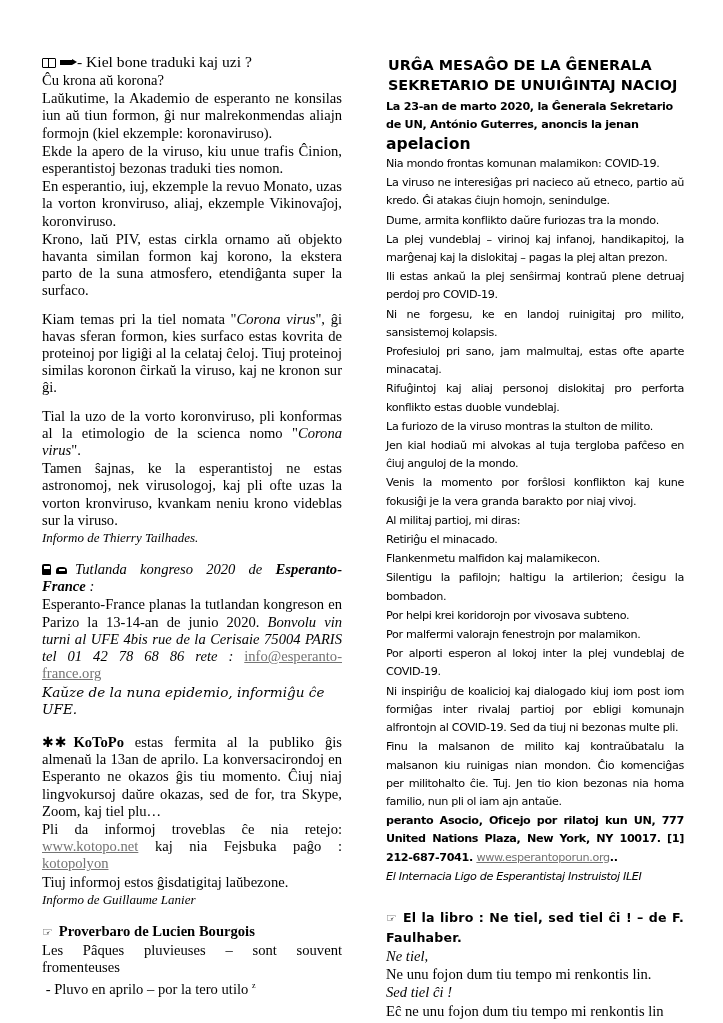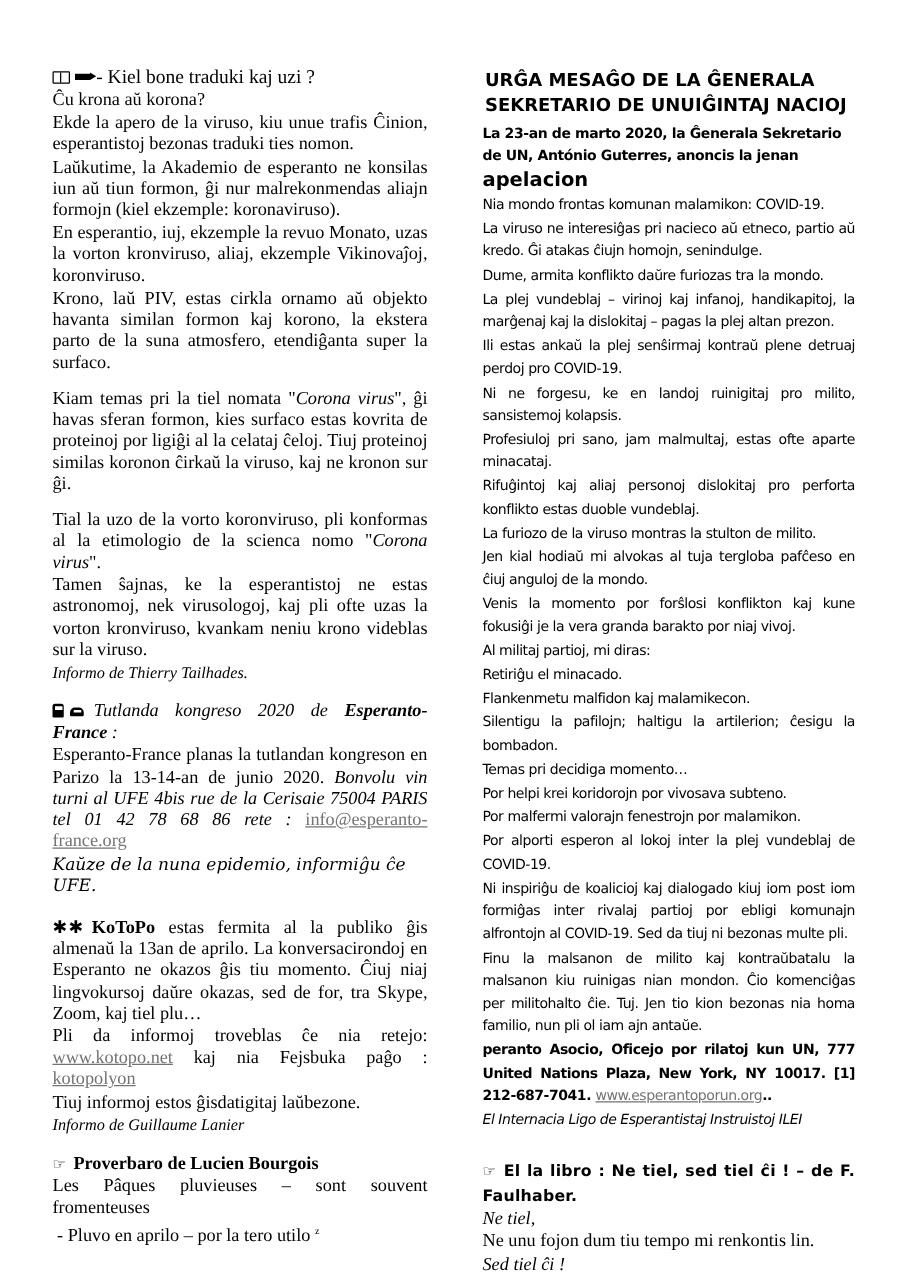--- a/index.html
+++ b/index.html
@@ -39,22 +39,22 @@
 </head>
 <body>
 
 <div class="col left">
 
   <section>
     <p class="sec-title">
       <span class="icon ico-book"></span><span class="icon ico-pencil"></span><span>- Kiel bone traduki kaj uzi ?</span>
     </p>
     <p>Ĉu krona aŭ korona?</p>
+    <p class="j">Laŭkutime, la Akademio de esperanto ne konsilas iun aŭ tiun formon, ĝi nur malrekonmendas aliajn formojn (kiel ekzemple: koronaviruso).</p>
     <p class="j">Ekde la apero de la viruso, kiu unue trafis Ĉinion, esperantistoj bezonas traduki ties nomon.</p>
-    <p class="j">Laŭkutime, la Akademio de esperanto ne konsilas iun aŭ tiun formon, ĝi nur malrekonmendas aliajn formojn (kiel ekzemple: koronaviruso).</p>
     <p class="j">En esperantio, iuj, ekzemple la revuo Monato, uzas la vorton kronviruso, aliaj, ekzemple Vikinovaĵoj, koronviruso.</p>
     <p class="j">Krono, laŭ PIV, estas cirkla ornamo aŭ objekto havanta similan formon kaj korono, la ekstera parto de la suna atmosfero, etendiĝanta super la surfaco.</p>
     <div class="gap"></div>
     <p class="j"><span>Kiam temas pri la tiel nomata "</span><span class="it">Corona virus</span><span>", ĝi havas sferan formon, kies surfaco estas kovrita de proteinoj por ligiĝi al la celataj ĉeloj. Tiuj proteinoj similas koronon ĉirkaŭ la viruso, kaj ne kronon sur ĝi.</span></p>
     <div class="gap"></div>
     <p class="j"><span>Tial la uzo de la vorto koronviruso, pli konformas al la etimologio de la scienca nomo "</span><span class="it">Corona virus</span><span>".</span></p>
     <p class="j">Tamen ŝajnas, ke la esperantistoj ne estas astronomoj, nek virusologoj, kaj pli ofte uzas la vorton kronviruso, kvankam neniu krono videblas sur la viruso.</p>
     <p class="credit">Informo de Thierry Tailhades.</p>
   </section>
 
@@ -100,21 +100,20 @@
     <p class="j">Ni ne forgesu, ke en landoj ruinigitaj pro milito, sansistemoj kolapsis.</p>
     <p class="j">Profesiuloj pri sano, jam malmultaj, estas ofte aparte minacataj.</p>
     <p class="j">Rifuĝintoj kaj aliaj personoj dislokitaj pro perforta konflikto estas duoble vundeblaj.</p>
     <p class="j">La furiozo de la viruso montras la stulton de milito.</p>
     <p class="j">Jen kial hodiaŭ mi alvokas al tuja tergloba pafĉeso en ĉiuj anguloj de la mondo.</p>
     <p class="j">Venis la momento por forŝlosi konflikton kaj kune fokusiĝi je la vera granda barakto por niaj vivoj.</p>
     <p class="j">Al militaj partioj, mi diras:</p>
     <p class="j">Retiriĝu el minacado.</p>
     <p class="j">Flankenmetu malfidon kaj malamikecon.</p>
     <p class="j">Silentigu la pafilojn; haltigu la artilerion; ĉesigu la bombadon.</p>
-    <p class="j">Temas pri decidiga momento…</p>
     <p class="j">Por helpi krei koridorojn por vivosava subteno.</p>
     <p class="j">Por malfermi valorajn fenestrojn por malamikon.</p>
     <p class="j">Por alporti esperon al lokoj inter la plej vundeblaj de COVID-19.</p>
     <p class="j">Ni inspiriĝu de koalicioj kaj dialogado kiuj iom post iom formiĝas inter rivalaj partioj por ebligi komunajn alfrontojn al COVID-19. Sed da tiuj ni bezonas multe pli.</p>
     <p class="j">Finu la malsanon de milito kaj kontraŭbatalu la malsanon kiu ruinigas nian mondon. Ĉio komenciĝas per militohalto ĉie. Tuj.  Jen tio kion bezonas nia homa familio, nun pli ol iam ajn antaŭe.</p>
   </div>
 
   <p class="j r-addr"><span>peranto Asocio, Oficejo por rilatoj kun UN, 777 United Nations Plaza, New York, NY 10017. [1] 212-687-7041. </span><a class="link" href="#" style="font-weight:normal;">www.esperantoporun.org</a><span>..</span></p>
   <p class="r-credit">El Internacia Ligo de Esperantistaj Instruistoj ILEI</p>
 

